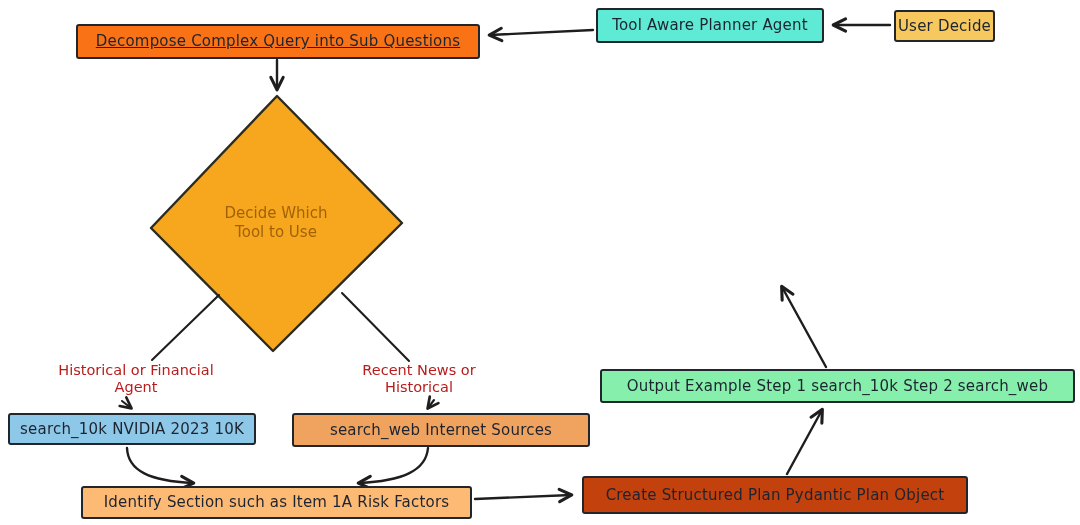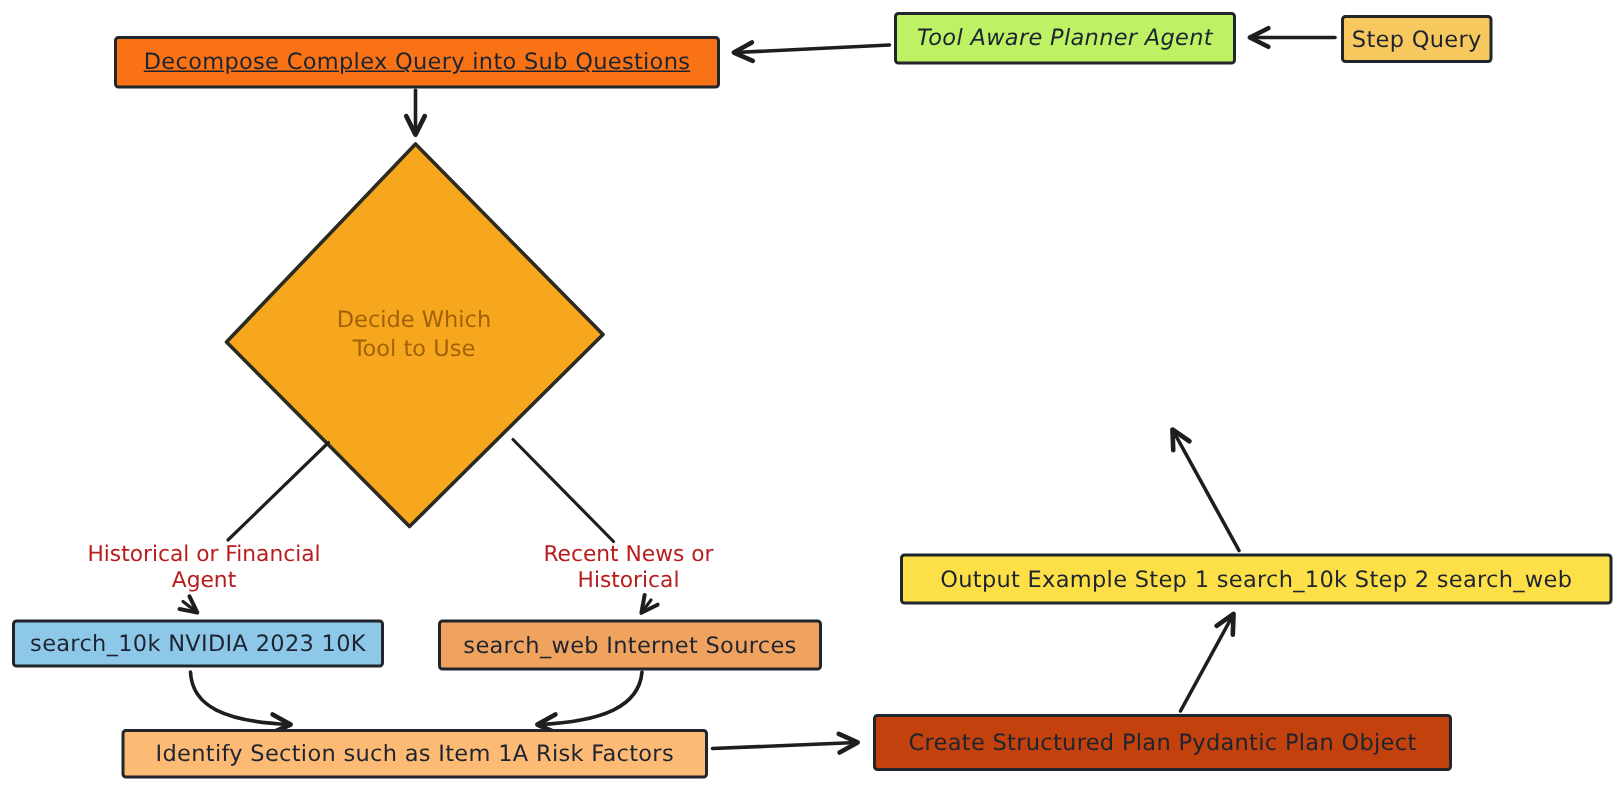--- a/index.html
+++ b/index.html
@@ -57,21 +57,21 @@
     color: #b91c1c;
   }
   #label-historical { left: 38px;  top: 362px; width: 196px; }
   #label-recent     { left: 338px; top: 362px; width: 162px; }
 
   
   #node-decompose       { left: 76px;  top: 24px;  width: 404px; height: 35px; }
   #node-planner-agent   { left: 596px; top: 8px;   width: 228px; height: 35px; }
   #node-user-query      { left: 894px; top: 10px;  width: 101px; height: 32px; }
   #node-search-10k      { left: 8px;   top: 413px; width: 248px; height: 32px; }
-  #node-search-web      { left: 292px; top: 413px; width: 256px; height: 34px; }
+  #node-search-web      { left: 292px; top: 413px; width: 298px; height: 34px; }
   #node-identify        { left: 81px;  top: 486px; width: 391px; height: 33px; }
   #node-create-plan     { left: 582px; top: 476px; width: 386px; height: 38px; }
   #node-output-example  { left: 600px; top: 369px; width: 475px; height: 34px; }
   #node-ready           { left: 584px; top: 240px; width: 356px; height: 38px; }
 </style>
 </head>
 <body>
 
 <div id="canvas">
 
@@ -93,33 +93,33 @@
     <path class="edge thin" d="M434,400 L428,408" marker-end="url(#ah)"></path>
     <path class="edge" d="M127,448 C128,471 150,481 193,483" marker-end="url(#ah)"></path>
     <path class="edge" d="M428,448 C426,471 402,481 359,483" marker-end="url(#ah)"></path>
     <path class="edge" d="M475,499 L571,495" marker-end="url(#ah)"></path>
     <path class="edge" d="M787,474 L822,410" marker-end="url(#ah)"></path>
     <path class="edge" d="M826,367 L782,287" marker-end="url(#ah)"></path>
   </svg>
 
   <div class="node" id="node-decompose" style="background-color: #f97316; text-decoration: underline;">Decompose Complex Query into Sub Questions</div>
 
-  <div class="node" id="node-planner-agent" style="background-color: #bef264; font-style: italic;">Tool Aware Planner Agent</div>
+  <div class="node" id="node-planner-agent" style="background-color: #5eead4;">Tool Aware Planner Agent</div>
 
-  <div class="node" id="node-user-query" style="background-color: rgb(246, 200, 93);">Step Query</div>
+  <div class="node" id="node-user-query" style="background-color: rgb(246, 200, 93);">User Decide</div>
 
   <div class="node" id="node-search-10k" style="background-color: rgb(142, 200, 232);">search_10k NVIDIA 2023 10K</div>
 
   <div class="node" id="node-search-web" style="background-color: rgb(239, 163, 95);">search_web Internet Sources</div>
 
   <div class="node" id="node-identify" style="background-color: #fdba74;">Identify Section such as Item 1A Risk Factors</div>
 
   <div class="node" id="node-create-plan" style="background-color: #c2410c;">Create Structured Plan Pydantic Plan Object</div>
 
-  <div class="node" id="node-output-example" style="background-color: #fde047;">Output Example Step 1 search_10k Step 2 search_web</div>
+  <div class="node" id="node-output-example" style="background-color: #86efac;">Output Example Step 1 search_10k Step 2 search_web</div>
 
 
   <div class="diamond-label">
     <div>Decide Which</div>
     <div>Tool to Use</div>
   </div>
 
   <div class="edge-label" id="label-historical">
     <div>Historical or Financial</div>
     <div>Agent</div>

